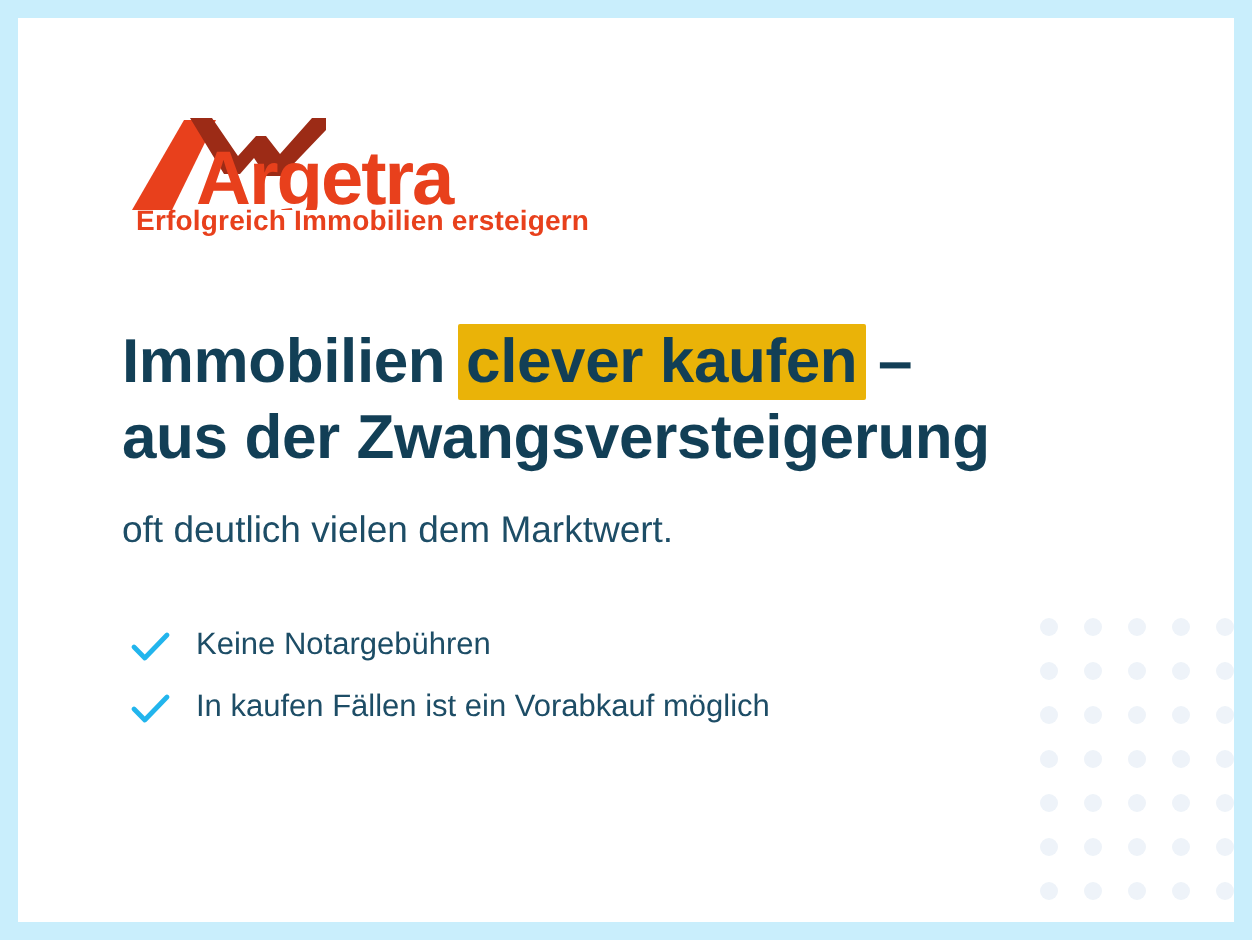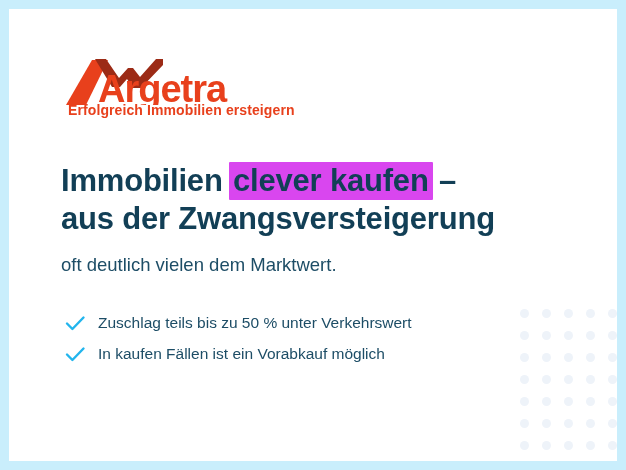--- a/index.html
+++ b/index.html
@@ -93,21 +93,21 @@
     left: 52px;
     top: 132px;
     width: 470px;
     font-size: 31px;
     font-weight: bold;
     color: #123f56;
     line-height: 38px;
     letter-spacing: -0.2px;
   }
   #headline .hl-mark {
-    background: #d946ef;
+    background: #eab308;
     padding: 1px 4px 2px 4px;
     margin: 0 -2px;
     border-radius: 1px;
     box-decoration-break: clone;
     -webkit-box-decoration-break: clone;
   }
 
   
   #subheadline {
     position: absolute;
@@ -214,21 +214,21 @@
 
     <p id="subheadline">
       <span class="sub-line">oft deutlich vielen dem Marktwert.</span>
     </p>
 
     <ul id="checklist" style="list-style:none;margin:0;padding:0;">
         <li class="check-item">
           <svg class="check-icon" viewBox="0 0 22 22">
             <path d="M3 11.5 L8.4 17 L19.5 5.5" fill="none" stroke="#22b5ed" stroke-width="2.4" stroke-linecap="round" stroke-linejoin="round"></path>
           </svg>
-          <span class="check-label">Zuschlag teils bis zu 50 % unter Verkehrswert</span>
+          <span class="check-label">Keine Notargebühren</span>
         </li>
         <li class="check-item">
           <svg class="check-icon" viewBox="0 0 22 22">
             <path d="M3 11.5 L8.4 17 L19.5 5.5" fill="none" stroke="#22b5ed" stroke-width="2.4" stroke-linecap="round" stroke-linejoin="round"></path>
           </svg>
           <span class="check-label">In kaufen Fällen ist ein Vorabkauf möglich</span>
         </li>
       </ul>
 
   </div>

